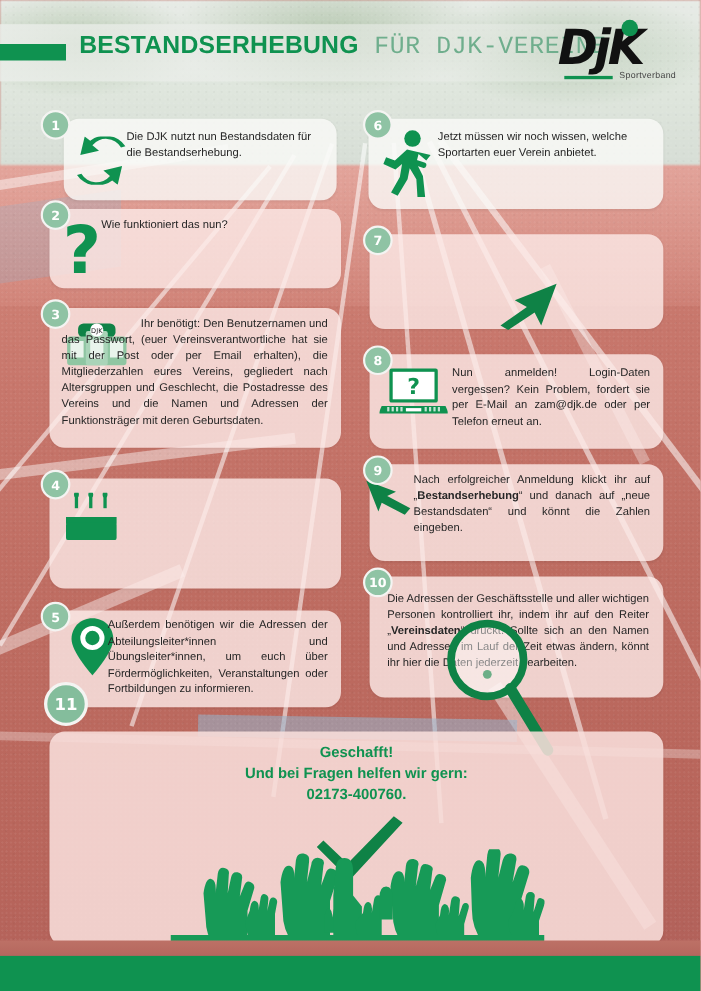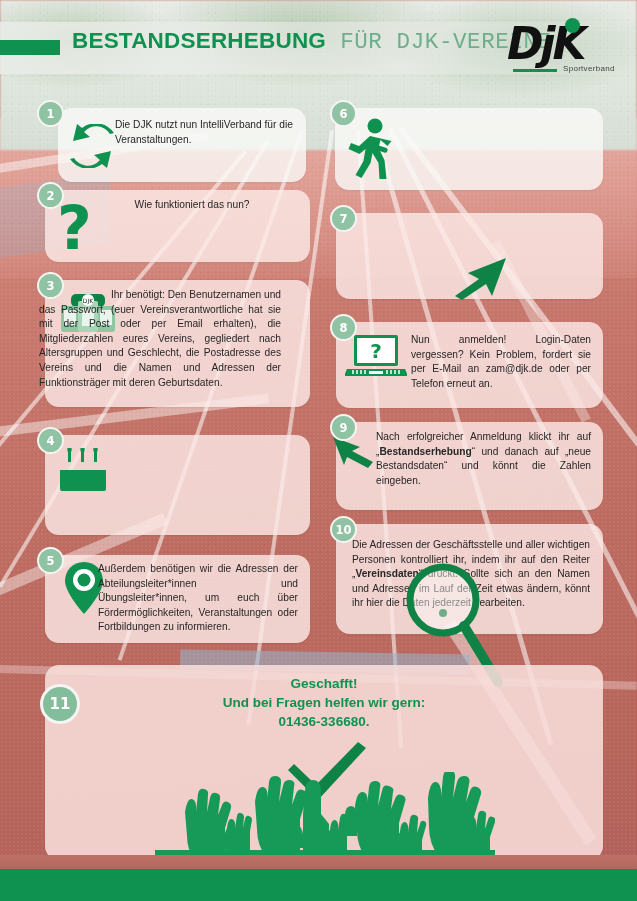--- a/index.html
+++ b/index.html
@@ -169,42 +169,42 @@
   </div>
 
   <div class="badge" style="left:37px;top:100px;">1</div>
   <div class="card light" style="left:58px;top:108px;width:248px;height:74px;"></div>
   <span class="icon" style="left:66px;top:124px;width:52px;height:44px;">
     <svg viewBox="0 0 52 44" width="52" height="44">
       <path d="M44 10 a16 16 0 0 0 -26 -2 l6 5 -17 4 4 -17 5 4 A22 22 0 0 1 48 9 z" fill="#0f9250"></path>
       <path d="M8 34 a16 16 0 0 0 26 2 l-6 -5 17 -4 -4 17 -5 -4 A22 22 0 0 1 4 35 z" fill="#0f9250"></path>
     </svg>
   </span>
-  <div class="card-text" style="left:115px;top:118px;width:180px;text-align:left;">Die DJK nutzt nun IntelliVerband für die Veranstaltungen.</div>
+  <div class="card-text" style="left:115px;top:118px;width:180px;text-align:left;">Die DJK nutzt nun Bestandsdaten für die Bestandserhebung.</div>
 
   <div class="badge" style="left:37px;top:182px;">2</div>
   <div class="card" style="left:45px;top:190px;width:265px;height:72px;"></div>
   <span class="icon" style="left:57px;top:197px;width:36px;height:62px;font-size:60px;font-weight:bold;line-height:62px;color:#0f9250;font-family:'DejaVu Sans',sans-serif;">?</span>
-  <div class="card-text" style="left:92px;top:198px;width:200px;text-align:center;">Wie funktioniert das nun?</div>
+  <div class="card-text" style="left:92px;top:198px;width:200px;text-align:left;">Wie funktioniert das nun?</div>
 
   <div class="badge" style="left:37px;top:272px;">3</div>
   <div class="card" style="left:45px;top:280px;width:265px;height:127px;"></div>
   <span class="icon" style="left:58px;top:288px;width:60px;height:50px;">
     <svg viewBox="0 0 60 50" width="60" height="50">
       <rect x="13" y="6" width="34" height="13" rx="5" fill="#0f8246"></rect>
       <rect x="3" y="18" width="54" height="26" rx="3" fill="#8fc6a2"></rect>
       <rect x="20" y="13" width="20" height="31" rx="2" fill="#a9d4b8"></rect>
       <rect x="6" y="22" width="12" height="15" fill="#e9f4ec"></rect>
       <rect x="42" y="22" width="12" height="15" fill="#e9f4ec"></rect>
       <rect x="24" y="21" width="12" height="17" fill="#e9f4ec"></rect>
       <circle cx="30" cy="12" r="6" fill="#fff"></circle>
       <text x="30" y="15" font-size="6" text-anchor="middle" fill="#222" font-family="DejaVu Sans">DJK</text>
     </svg>
   </span>
-  <div class="card-text" style="left:39px;top:288px;width:242px;text-indent:72px;">Ihr benötigt: Den Benutzernamen und das Passwort, (euer Vereinsverantwortliche hat sie mit der Post oder per Email erhalten), die Mitgliederzahlen eures Vereins, gegliedert nach Altersgruppen und Geschlecht, die Postadresse des Vereins und die Namen und Adressen der Funktionsträger mit deren Geburtsdaten.</div>
+  <div class="card-text" style="left:56px;top:288px;width:242px;text-indent:72px;">Ihr benötigt: Den Benutzernamen und das Passwort, (euer Vereinsverantwortliche hat sie mit der Post oder per Email erhalten), die Mitgliederzahlen eures Vereins, gegliedert nach Altersgruppen und Geschlecht, die Postadresse des Vereins und die Namen und Adressen der Funktionsträger mit deren Geburtsdaten.</div>
 
   <div class="badge" style="left:37px;top:427px;">4</div>
   <div class="card" style="left:45px;top:435px;width:265px;height:100px;"></div>
   <span class="icon" style="left:58px;top:448px;width:50px;height:46px;">
     <svg viewBox="0 0 50 46" width="50" height="46">
       <rect x="10" y="2" width="3" height="12" fill="#0f9250"></rect>
       <rect x="23" y="2" width="3" height="12" fill="#0f9250"></rect>
       <rect x="36" y="2" width="3" height="12" fill="#0f9250"></rect>
       <ellipse cx="11.5" cy="1.5" rx="2.2" ry="3" fill="#0f9250"></ellipse>
       <ellipse cx="24.5" cy="1.5" rx="2.2" ry="3" fill="#0f9250"></ellipse>
@@ -227,20 +227,21 @@
 
   <div class="badge" style="left:330px;top:100px;">6</div>
   <div class="card light" style="left:335px;top:108px;width:268px;height:82px;"></div>
   <span class="icon" style="left:348px;top:118px;width:48px;height:62px;">
     <svg viewBox="0 0 48 62" width="48" height="62">
       <circle cx="27" cy="8" r="7.5" fill="#0f9250"></circle>
       <path d="M22 18 l-11 10 -8 -3 -2.5 6 11 5 6 -5 -2 12 -8 14 6 3 9 -15 2 -10 6 10 1 16 7 0 -2 -19 -6 -12 2 -8 7 6 4 -5 z" fill="#0f9250"></path>
       <rect x="24" y="28" width="16" height="5" rx="2.5" fill="#0f9250" transform="rotate(18 32 30)"></rect>
     </svg>
   </span>
+  <div class="card-text" style="left:398px;top:118px;width:190px;text-align:left;">Jetzt müssen wir noch wissen, welche Sportarten euer Verein anbietet.</div>
 
   <div class="badge" style="left:330px;top:205px;">7</div>
   <div class="card" style="left:336px;top:213px;width:267px;height:86px;"></div>
   <span class="icon" style="left:448px;top:256px;width:62px;height:44px;">
     <svg viewBox="0 0 62 44" width="62" height="44">
       <path d="M58 2 L20 17 L31 23 L7 40 L14 44 L38 28 L44 40 z" fill="#0f8246"></path>
     </svg>
   </span>
 
   <div class="badge" style="left:330px;top:314px;">8</div>
@@ -283,25 +284,25 @@
     <span>Die Adressen der Geschäftsstelle und aller wichtigen Personen kontrolliert ihr, indem ihr auf den Reiter „</span><b>Vereinsdaten</b><span>“ drückt. Sollte sich an den Namen und Adressen im Lauf der Zeit etwas ändern, könnt ihr hier die Daten jederzeit bearbeiten.</span>
   </div>
   <span class="icon" style="left:398px;top:558px;width:110px;height:130px;pointer-events:none;">
     <svg viewBox="0 0 110 130" width="110" height="130">
       <circle cx="45" cy="42" r="33" fill="rgba(255,255,255,.45)" stroke="#0f8246" stroke-width="7"></circle>
       <circle cx="45" cy="55" r="4" fill="#6cae87"></circle>
       <path d="M66 68 L100 124" stroke="#0f8246" stroke-width="10" stroke-linecap="round" fill="none"></path>
     </svg>
   </span>
 
-  <div class="badge big" style="left:40px;top:684px;">11</div>
+  <div class="badge big" style="left:40px;top:620px;">11</div>
   <div class="card" style="left:45px;top:665px;width:558px;height:195px;background:rgba(248,222,219,.88);"></div>
   <div class="final-title" style="left:45px;top:674px;width:558px;">Geschafft!</div>
   <div class="final-title" style="left:45px;top:693px;width:558px;">Und bei Fragen helfen wir gern:</div>
-  <div class="final-title" style="left:45px;top:712px;width:558px;">01436-336680.</div>
+  <div class="final-title" style="left:45px;top:712px;width:558px;">02173-400760.</div>
 
   <span class="icon" style="left:282px;top:740px;width:90px;height:62px;">
     <svg viewBox="0 0 90 62" width="90" height="62">
       <path d="M6 30 L12 24 L34 45 L76 2 L84 8 L36 60 z" fill="#0f8246"></path>
     </svg>
   </span>
 
   <span class="icon" style="left:155px;top:772px;width:340px;height:88px;">
     <svg viewBox="0 0 340 88" width="340" height="88">
       <g fill="#179a57">

